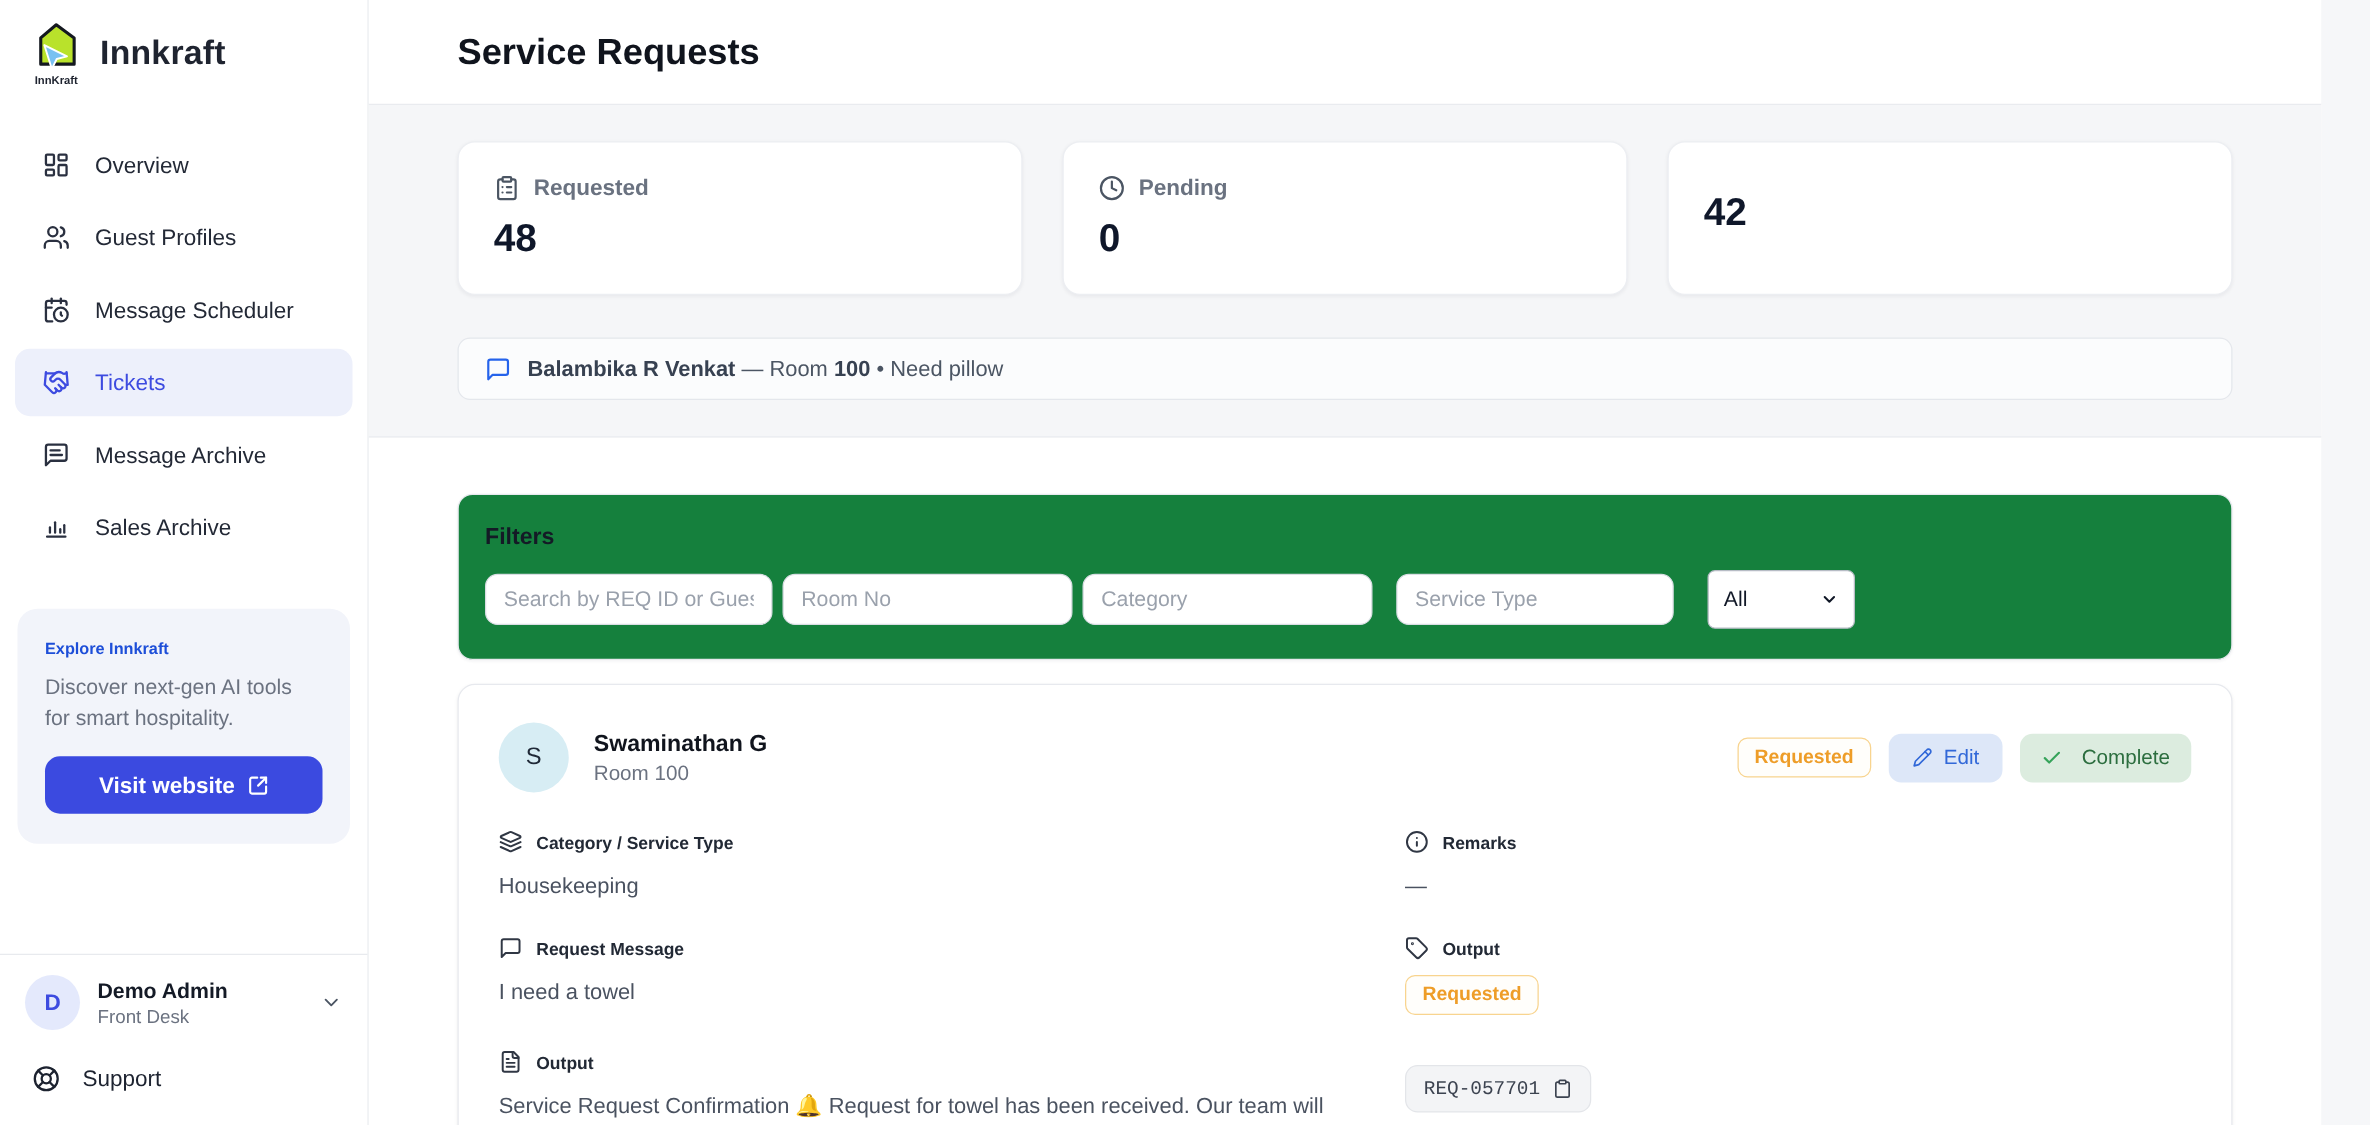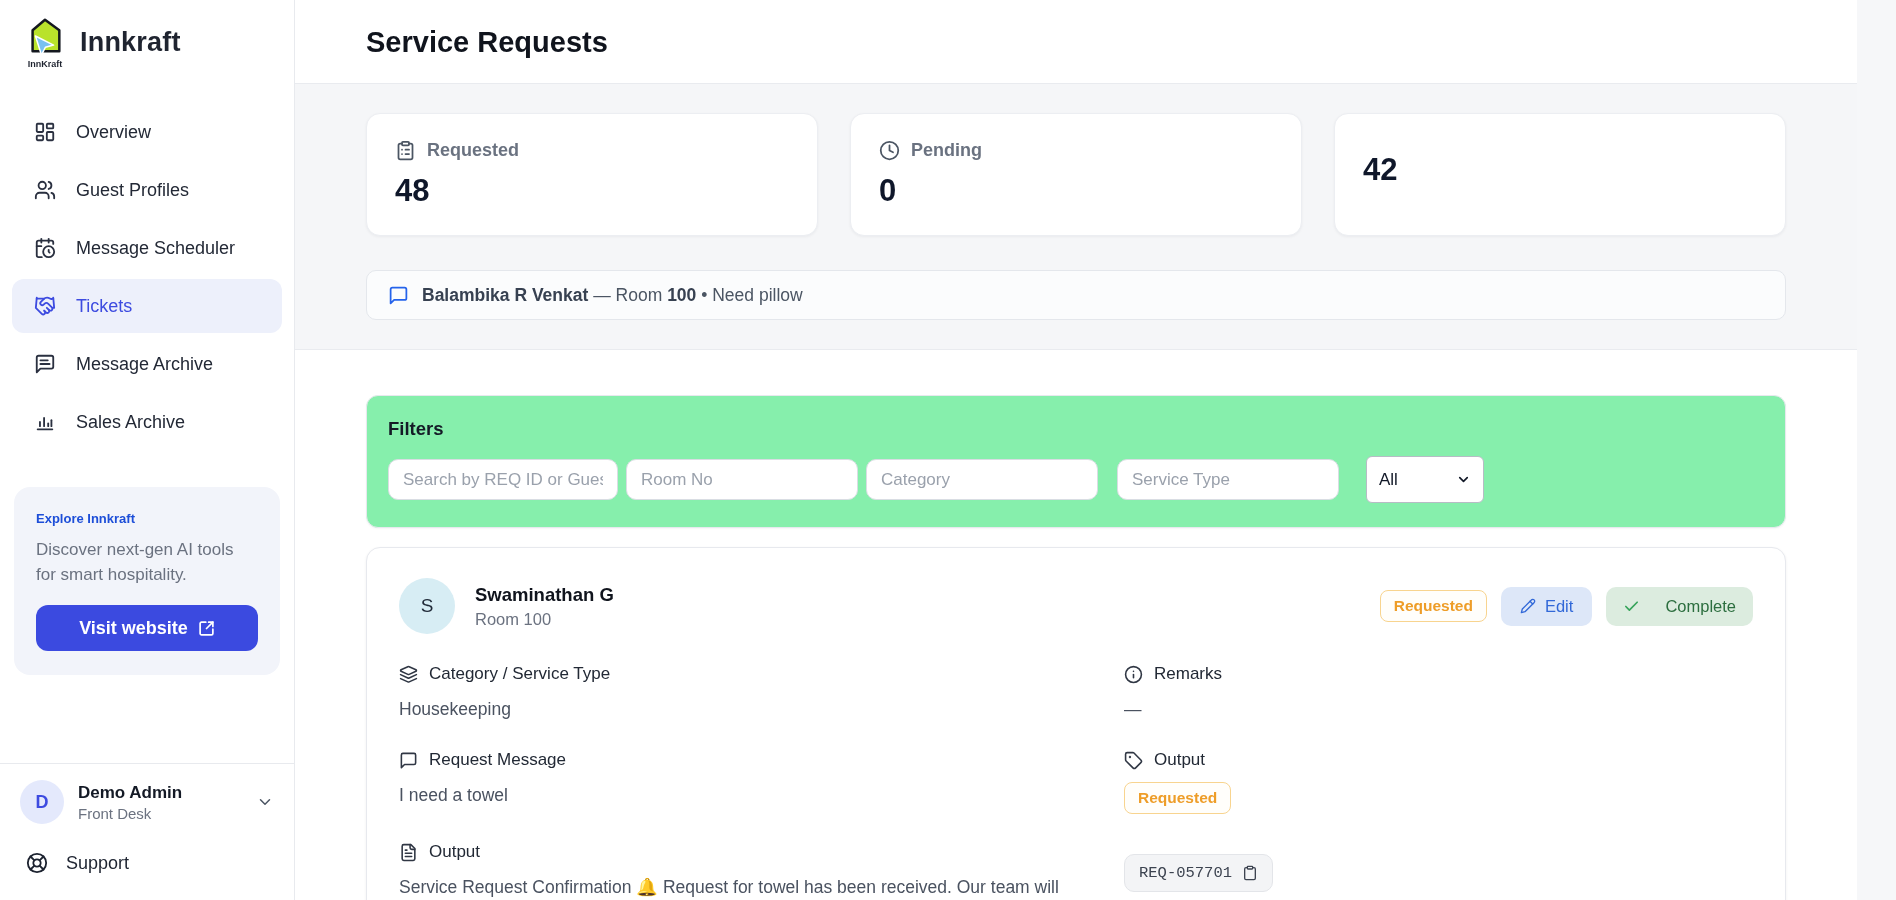--- a/index.html
+++ b/index.html
@@ -84,21 +84,21 @@
   .ticker {
     margin-top:34px; height:50px; background:#fbfcfd; border:1px solid #e4e7ec; border-radius:10px;
     display:flex; align-items:center; gap:13px; padding:0 21px; cursor:pointer;
   }
   .ticker .ic { width:21px; height:21px; color:#2563eb; }
   .ticker-text { font-size:17.5px; color:#4b5563; }
   .ticker-text b { color:#374151; font-weight:700; }
 
   .content { padding:0 71px; }
   .filters-card {
-    margin-top:45px; background:#86efac; border:1px solid #e7e9ee; border-radius:12px;
+    margin-top:45px; background:#15803d; border:1px solid #e7e9ee; border-radius:12px;
     padding:22px 21px 24px 21px; box-shadow:0 1px 2px rgba(16,24,40,.04);
   }
   .filters-title { font-size:18.5px; font-weight:700; color:#141a26; }
   .filters-row { margin-top:16px; display:flex; align-items:center; }
   .f-input {
     height:41px; border:1px solid #d9dde3; border-radius:10px; padding:0 14px;
     font-family:inherit; font-size:17px; color:#374151; background:#fff; outline:none;
   }
   .f-input::placeholder { color:#9aa1ac; }
   .f-search { width:230px; margin-right:8px; }
@@ -128,28 +128,28 @@
   .badge-requested {
     display:inline-block; padding:6px 13px; border:1px solid #f8d48f; border-radius:8px;
     background:#fffefb; color:#ee9d28; font-size:15.5px; font-weight:600;
   }
   .btn-edit {
     display:flex; align-items:center; gap:9px; padding:10px 19px; border:none; border-radius:10px;
     background:#dde7f8; color:#3168d8; font-family:inherit; font-size:16.5px; font-weight:500; cursor:pointer;
   }
   .btn-edit .ic { width:16px; height:16px; }
   .btn-complete {
-    display:flex; align-items:center; gap:25px; padding:10px 17px; border:none; border-radius:10px;
+    display:flex; align-items:center; gap:15px; padding:10px 17px; border:none; border-radius:10px;
     background:#dcecdf; color:#2c6e3f; font-family:inherit; font-size:16.5px; font-weight:500; cursor:pointer;
   }
   .btn-complete .ic { width:17px; height:17px; color:#37a45b; stroke-width:2.4; }
 
   .req-grid { margin-top:30px; display:grid; grid-template-columns:725px 1fr; column-gap:0; }
   .field { margin-bottom:28px; }
-  .field-label { display:flex; align-items:center; gap:11px; font-size:17px; font-weight:400; color:#222935; }
+  .field-label { display:flex; align-items:center; gap:11px; font-size:14px; font-weight:700; color:#222935; }
   .field-label .ic { width:19px; height:19px; color:#303744; }
   .field-value { margin-top:12px; font-size:17.5px; color:#4a5260; line-height:1.5; max-width:690px; }
   .req-pill {
     margin-top:12px; display:inline-flex; align-items:center; gap:10px;
     background:#f3f4f6; border:1px solid #e3e5e9; border-radius:10px; padding:9px 14px;
     font-family:"Liberation Mono", monospace; font-size:15.5px; color:#3c4350;
   }
   .req-pill .ic { width:16px; height:16px; color:#3c4350; cursor:pointer; }
 </style>
 </head>

